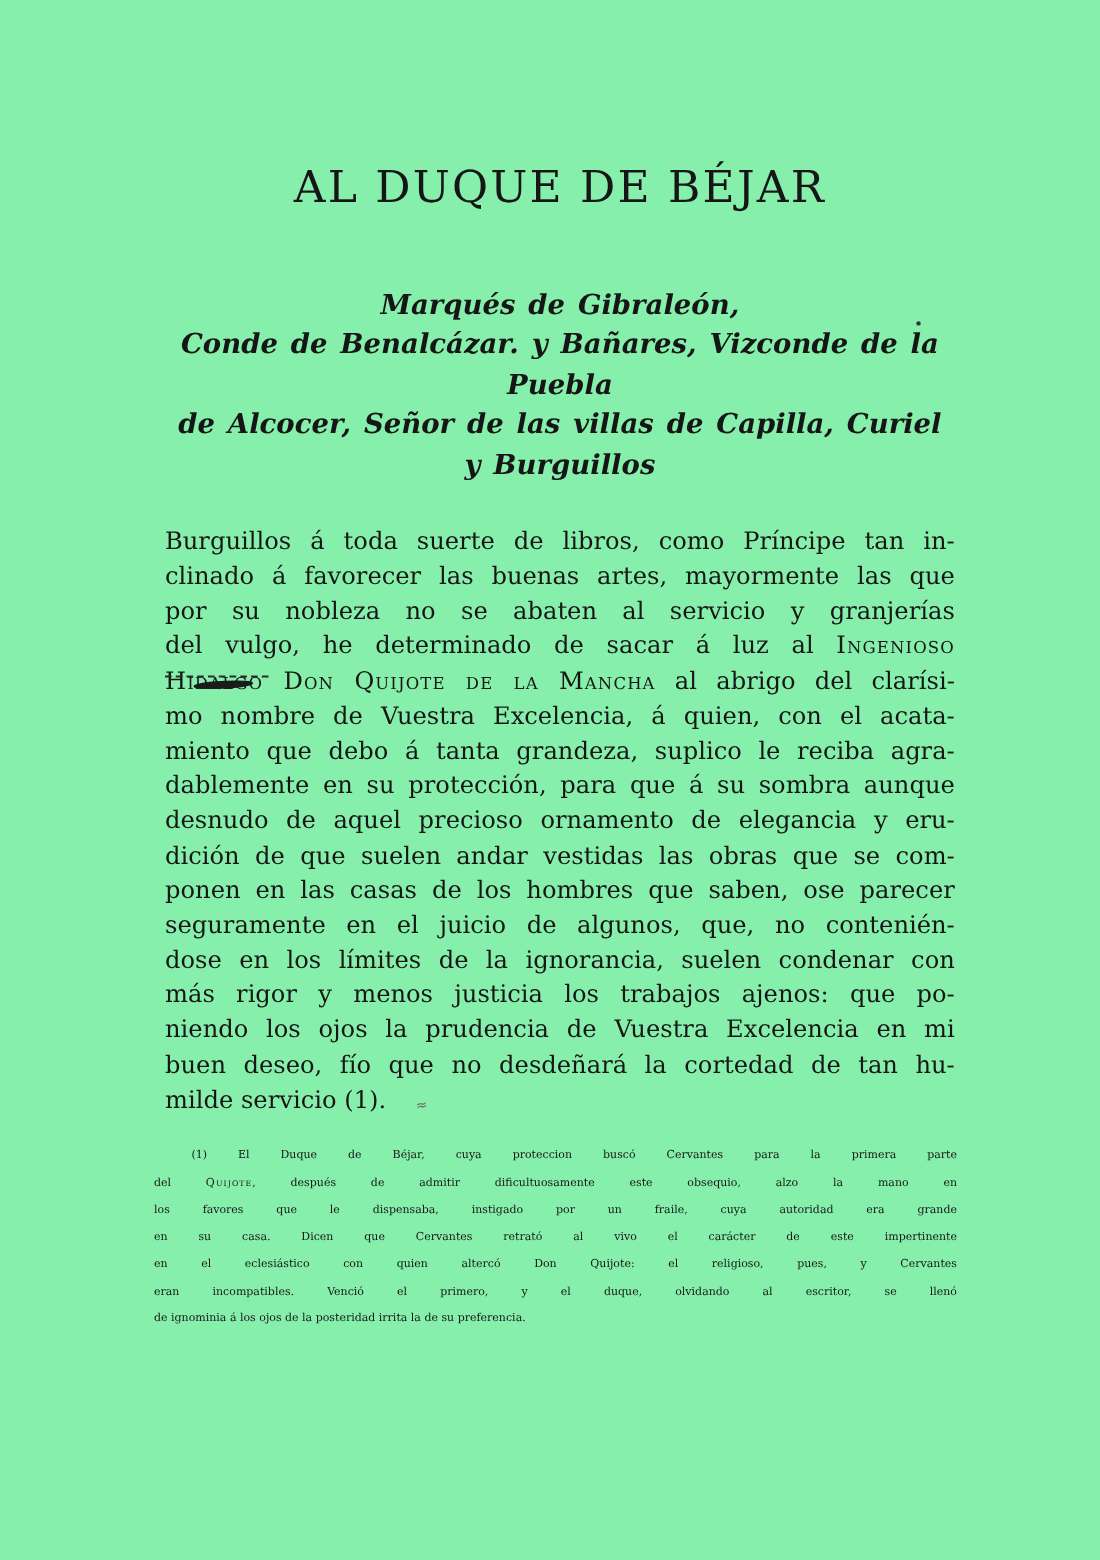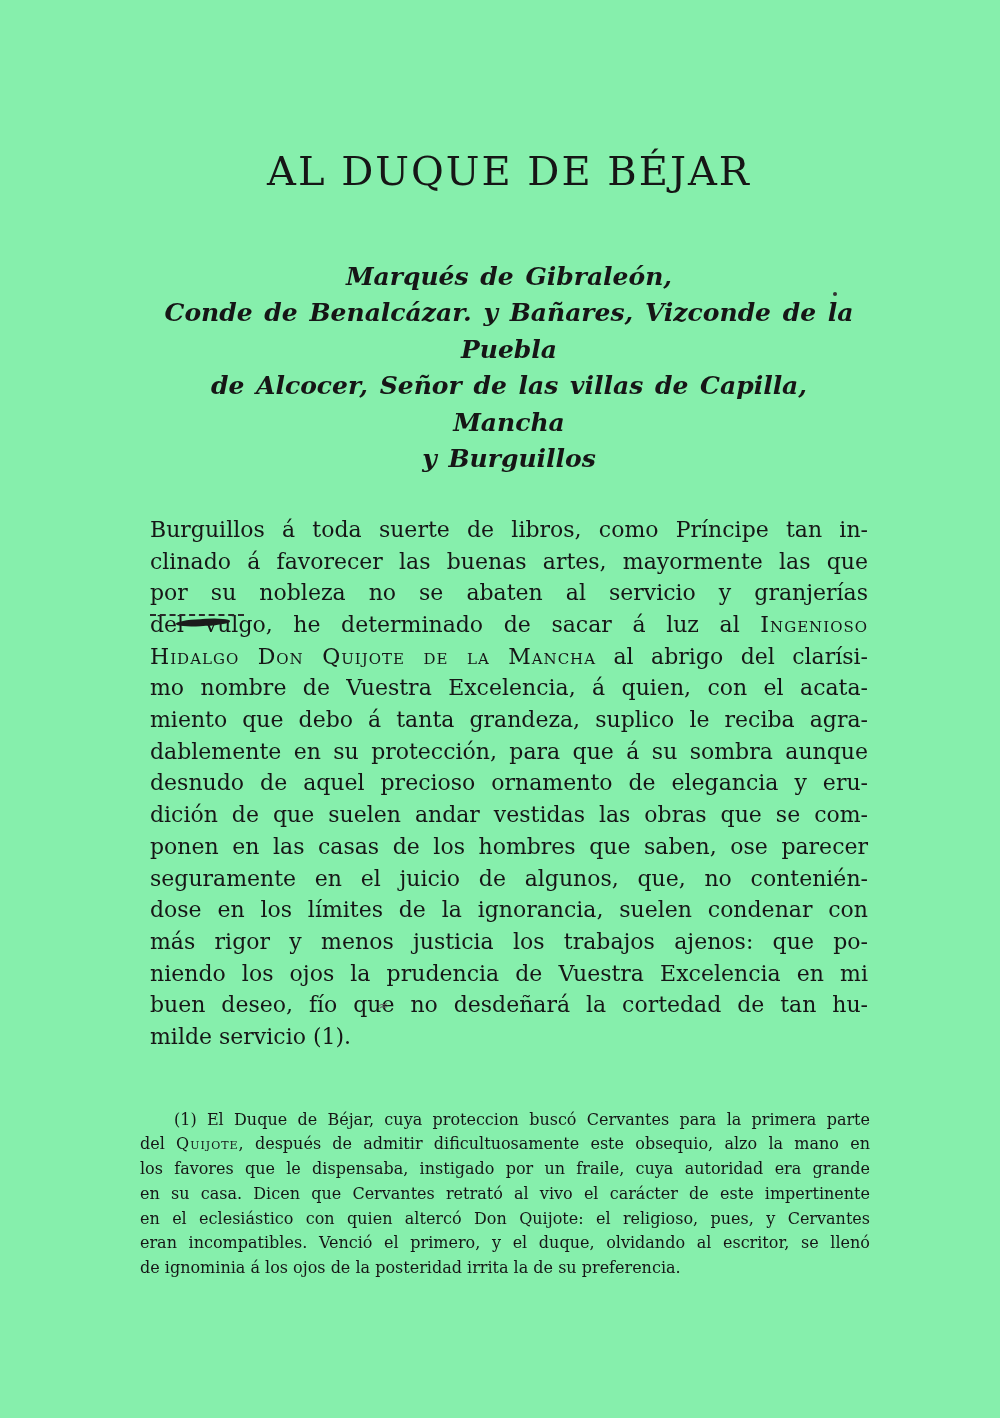--- a/index.html
+++ b/index.html
@@ -59,24 +59,24 @@
   .signature {
     margin-top: 11px;
     text-align: right;
     padding-right: 22px;
     font-size: 23px;
     line-height: 30px;
     font-variant: small-caps;
     letter-spacing: 1.5px;
   }
   .footnote {
-    margin-top: 55px;
+    margin-top: 23px;
     margin-left: -10px;
     width: 730px;
-    font-size: 16px;
+    font-size: 10px;
     line-height: 24.7px;
   }
   .fline {
     text-align: justify;
     text-align-last: justify;
   }
   .fline.first {
     text-indent: 34px;
   }
   .fline.last {
@@ -123,21 +123,21 @@
 </head>
 <body>
 
 <div class="page">
 
   <h1 class="title">AL DUQUE DE BÉJAR</h1>
 
   <div class="subtitle">
     <div>Marqués de Gibraleón,</div>
     <div>Conde de Benalcázar. y Bañares, Vizconde de la Puebla</div>
-    <div>de Alcocer, Señor de las villas de Capilla, Mancha</div>
+    <div>de Alcocer, Señor de las villas de Capilla, Curiel</div>
     <div>y Burguillos</div>
   </div>
 
   <div class="body-paragraph">
     <div class="bline">Burguillos á toda suerte de libros, como Príncipe tan in-</div>
     <div class="bline">clinado á favorecer las buenas artes, mayormente las que</div>
     <div class="bline">por su nobleza no se abaten al servicio y granjerías</div>
     <div class="bline"><span>del vulgo, he determinado de sacar á luz al </span><span class="sc">Ingenioso</span></div>
     <div class="bline"><span class="sc">Hidalgo Don Quijote de la Mancha</span><span> al abrigo del clarísi-</span></div>
     <div class="bline">mo nombre de Vuestra Excelencia, á quien, con el acata-</div>

